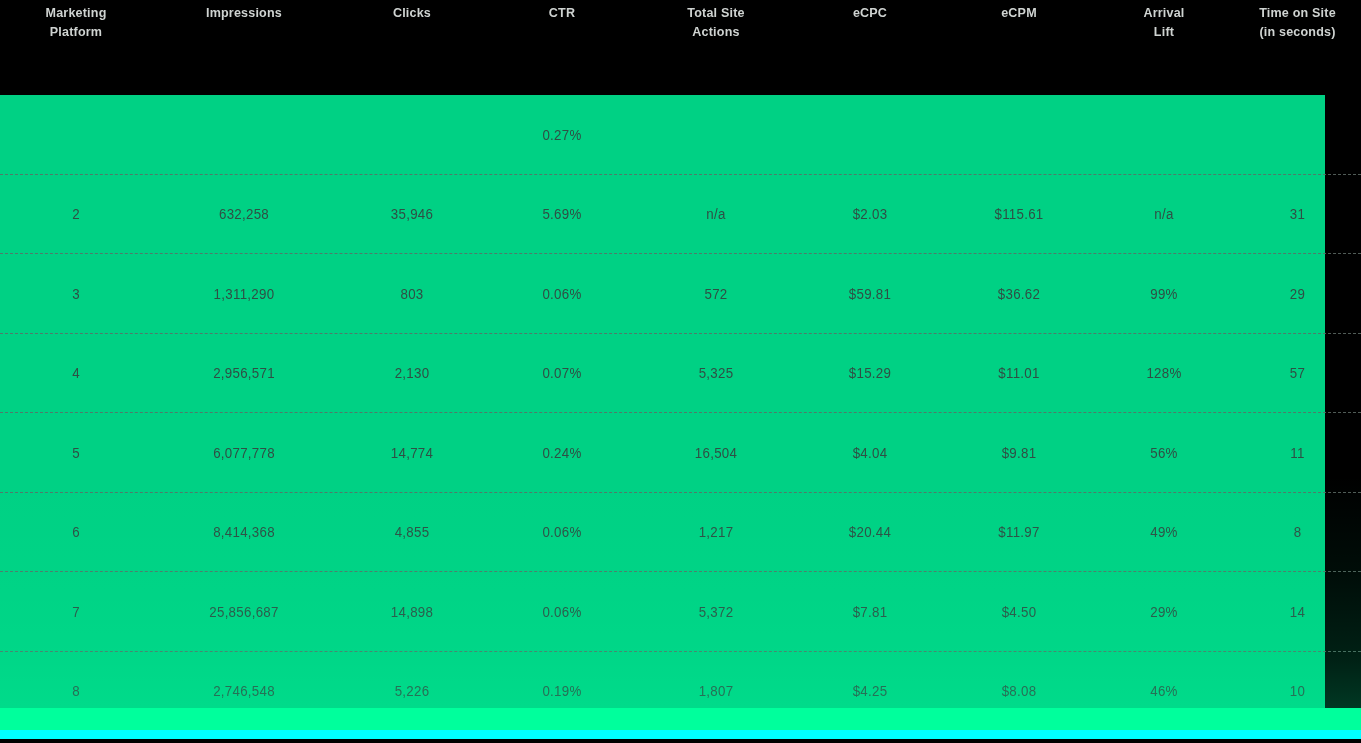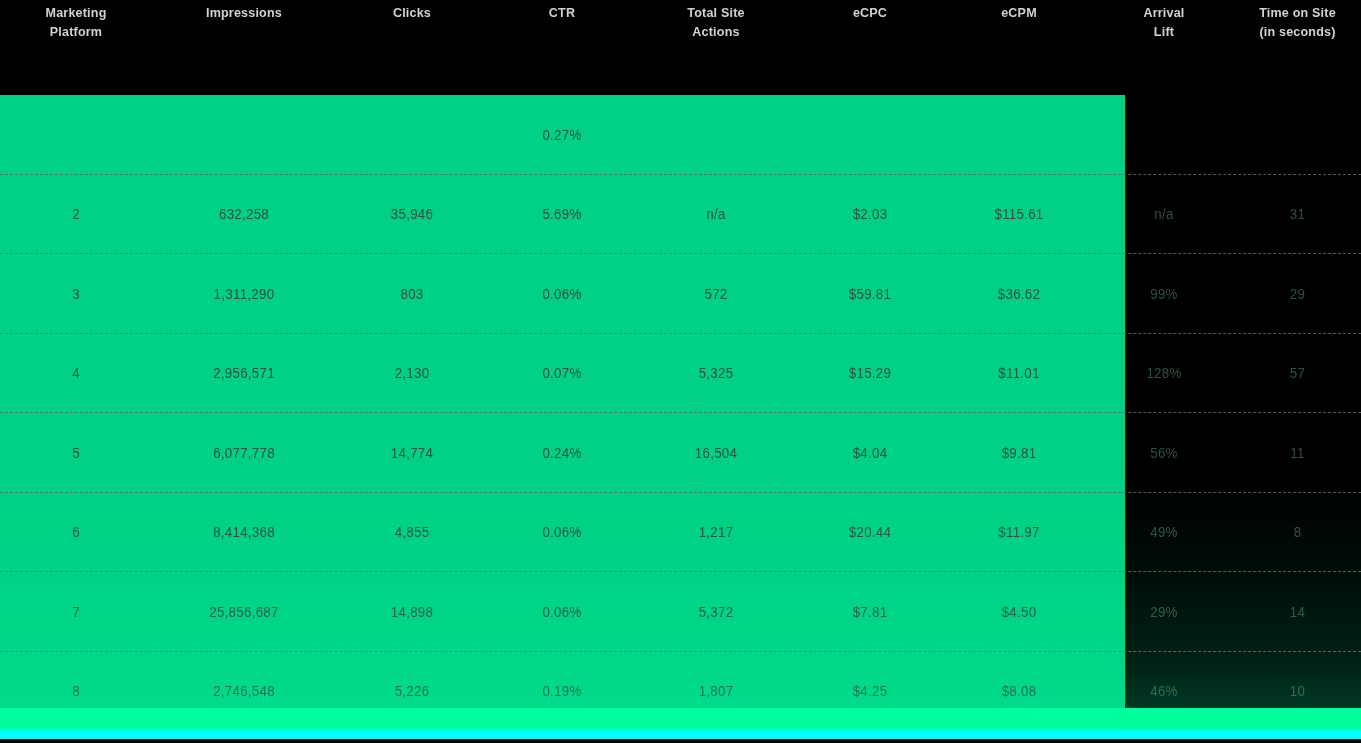--- a/index.html
+++ b/index.html
@@ -9,21 +9,21 @@
   }
   body {
     width: 1361px;
     height: 743px;
     overflow: hidden;
     font-family: "Liberation Sans", sans-serif;
   }
 
   #table-root {
     position: relative;
-    width: 1125px;
+    width: 1325px;
     height: 743px;
     background: #00d184;
   }
 
   
   .table-header {
     position: absolute;
     top: 0; left: 0;
     width: 1361px;
     height: 95px;

